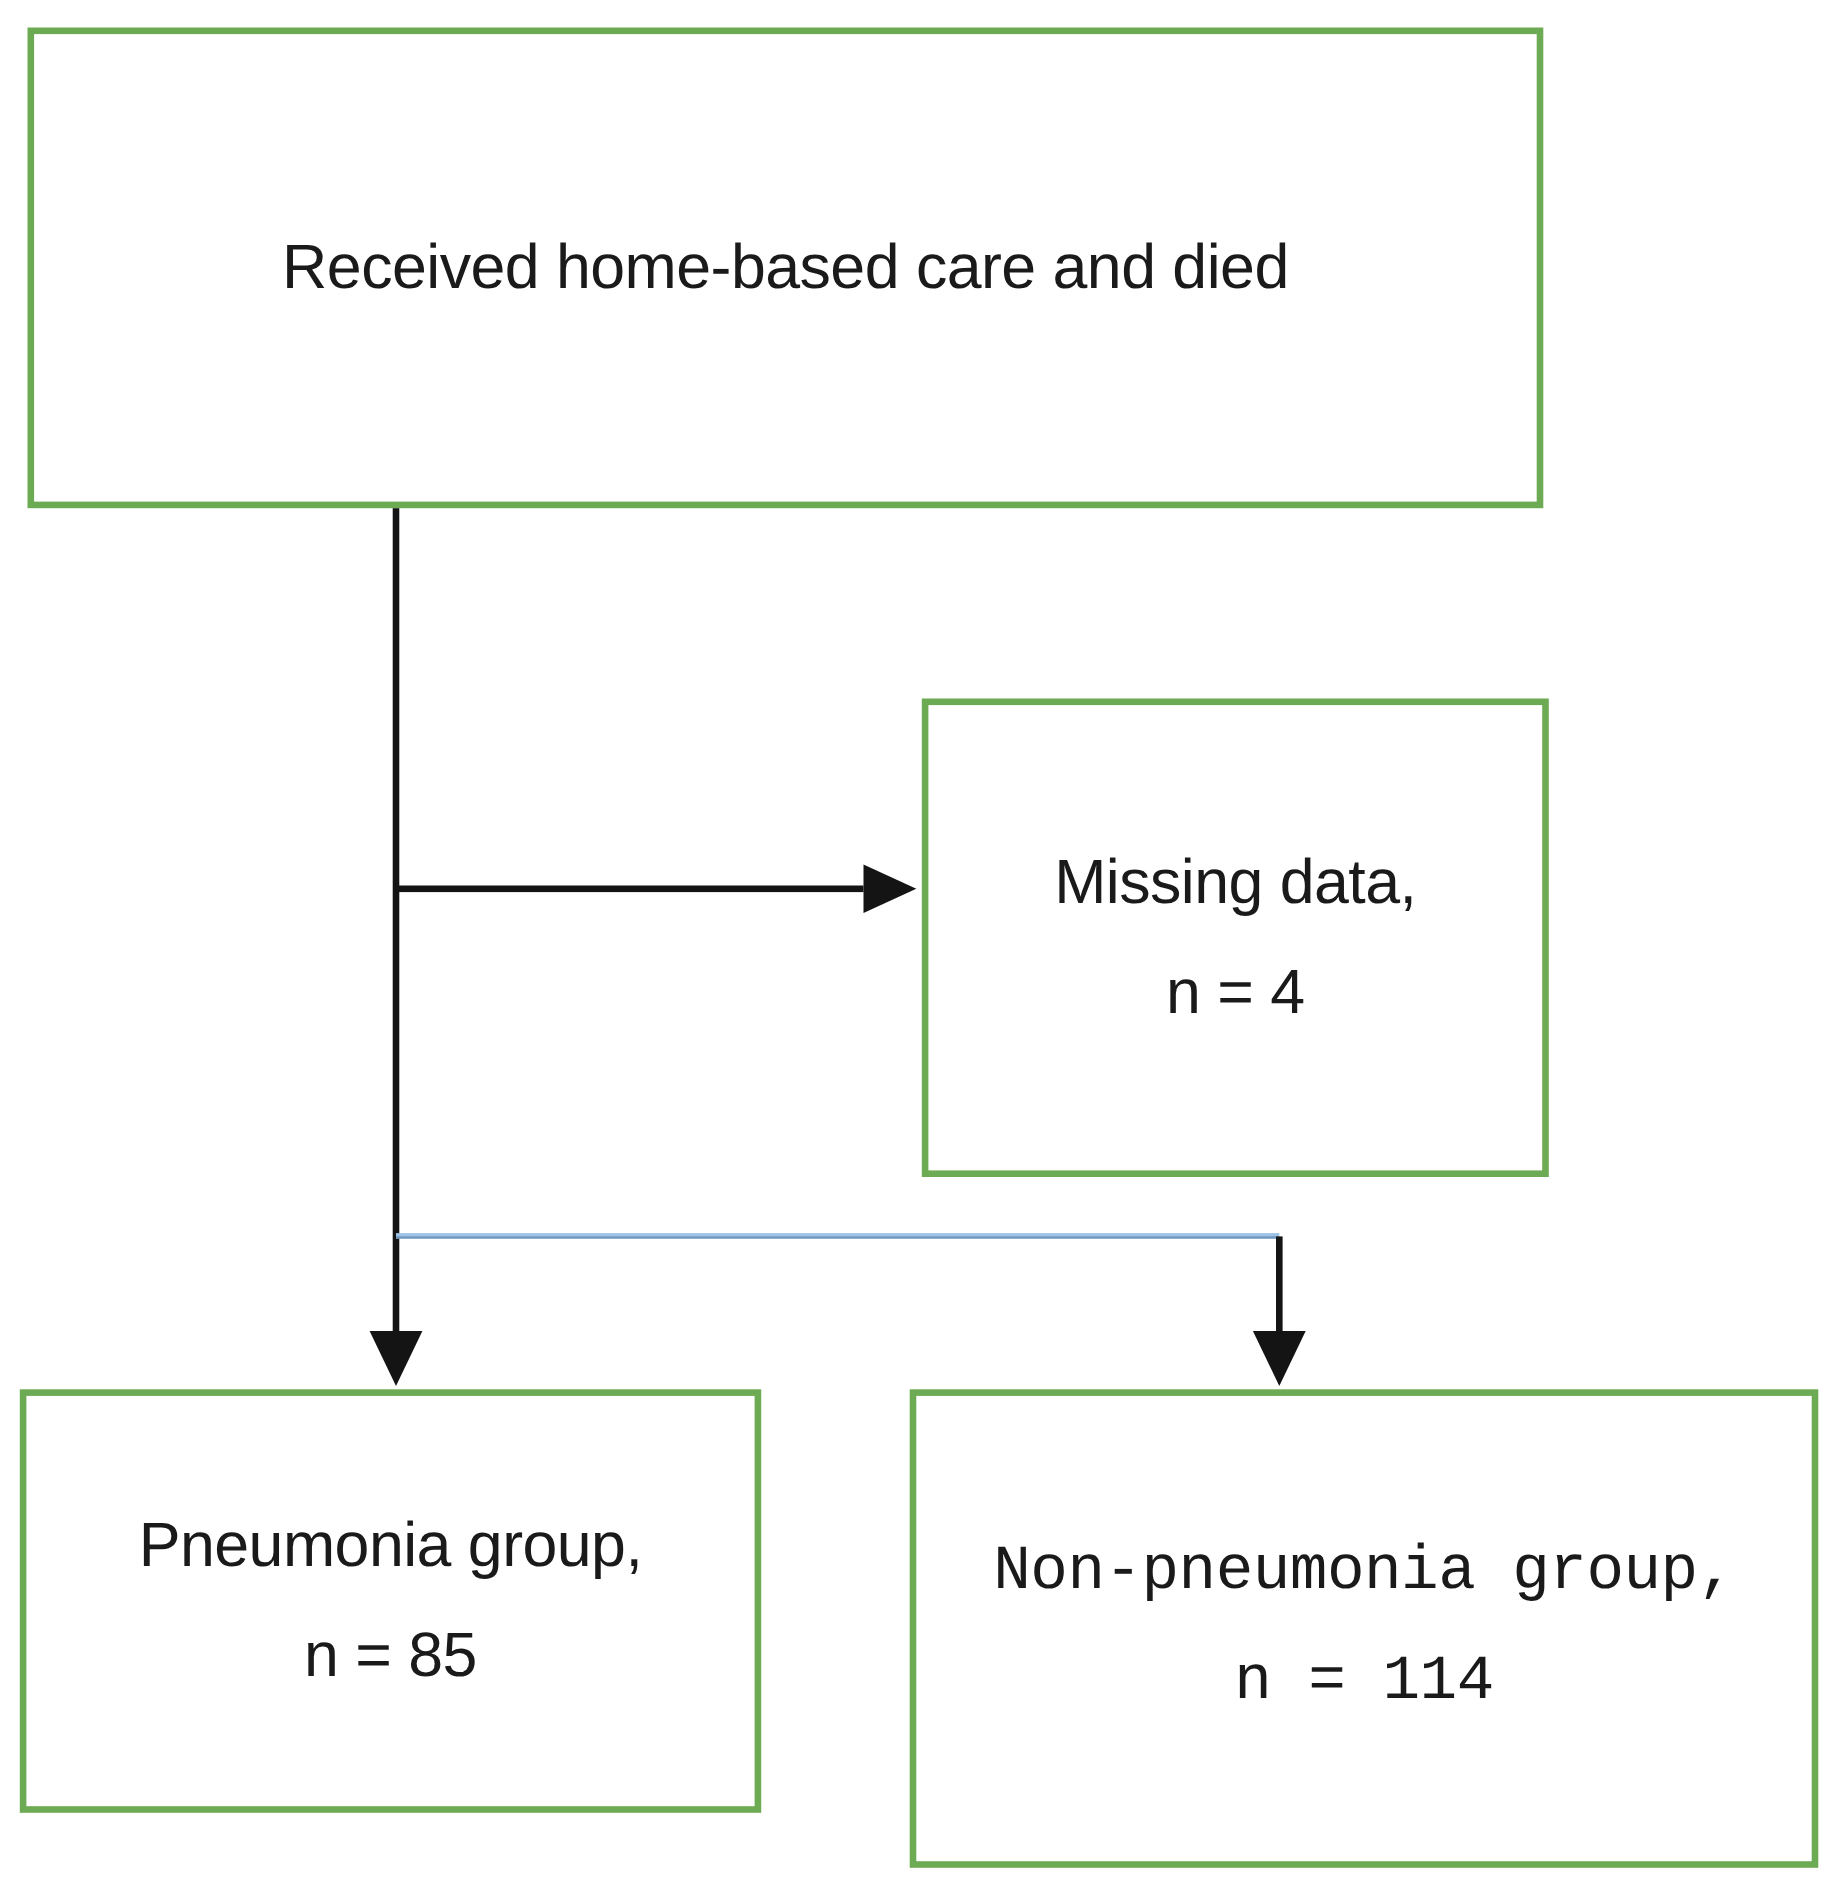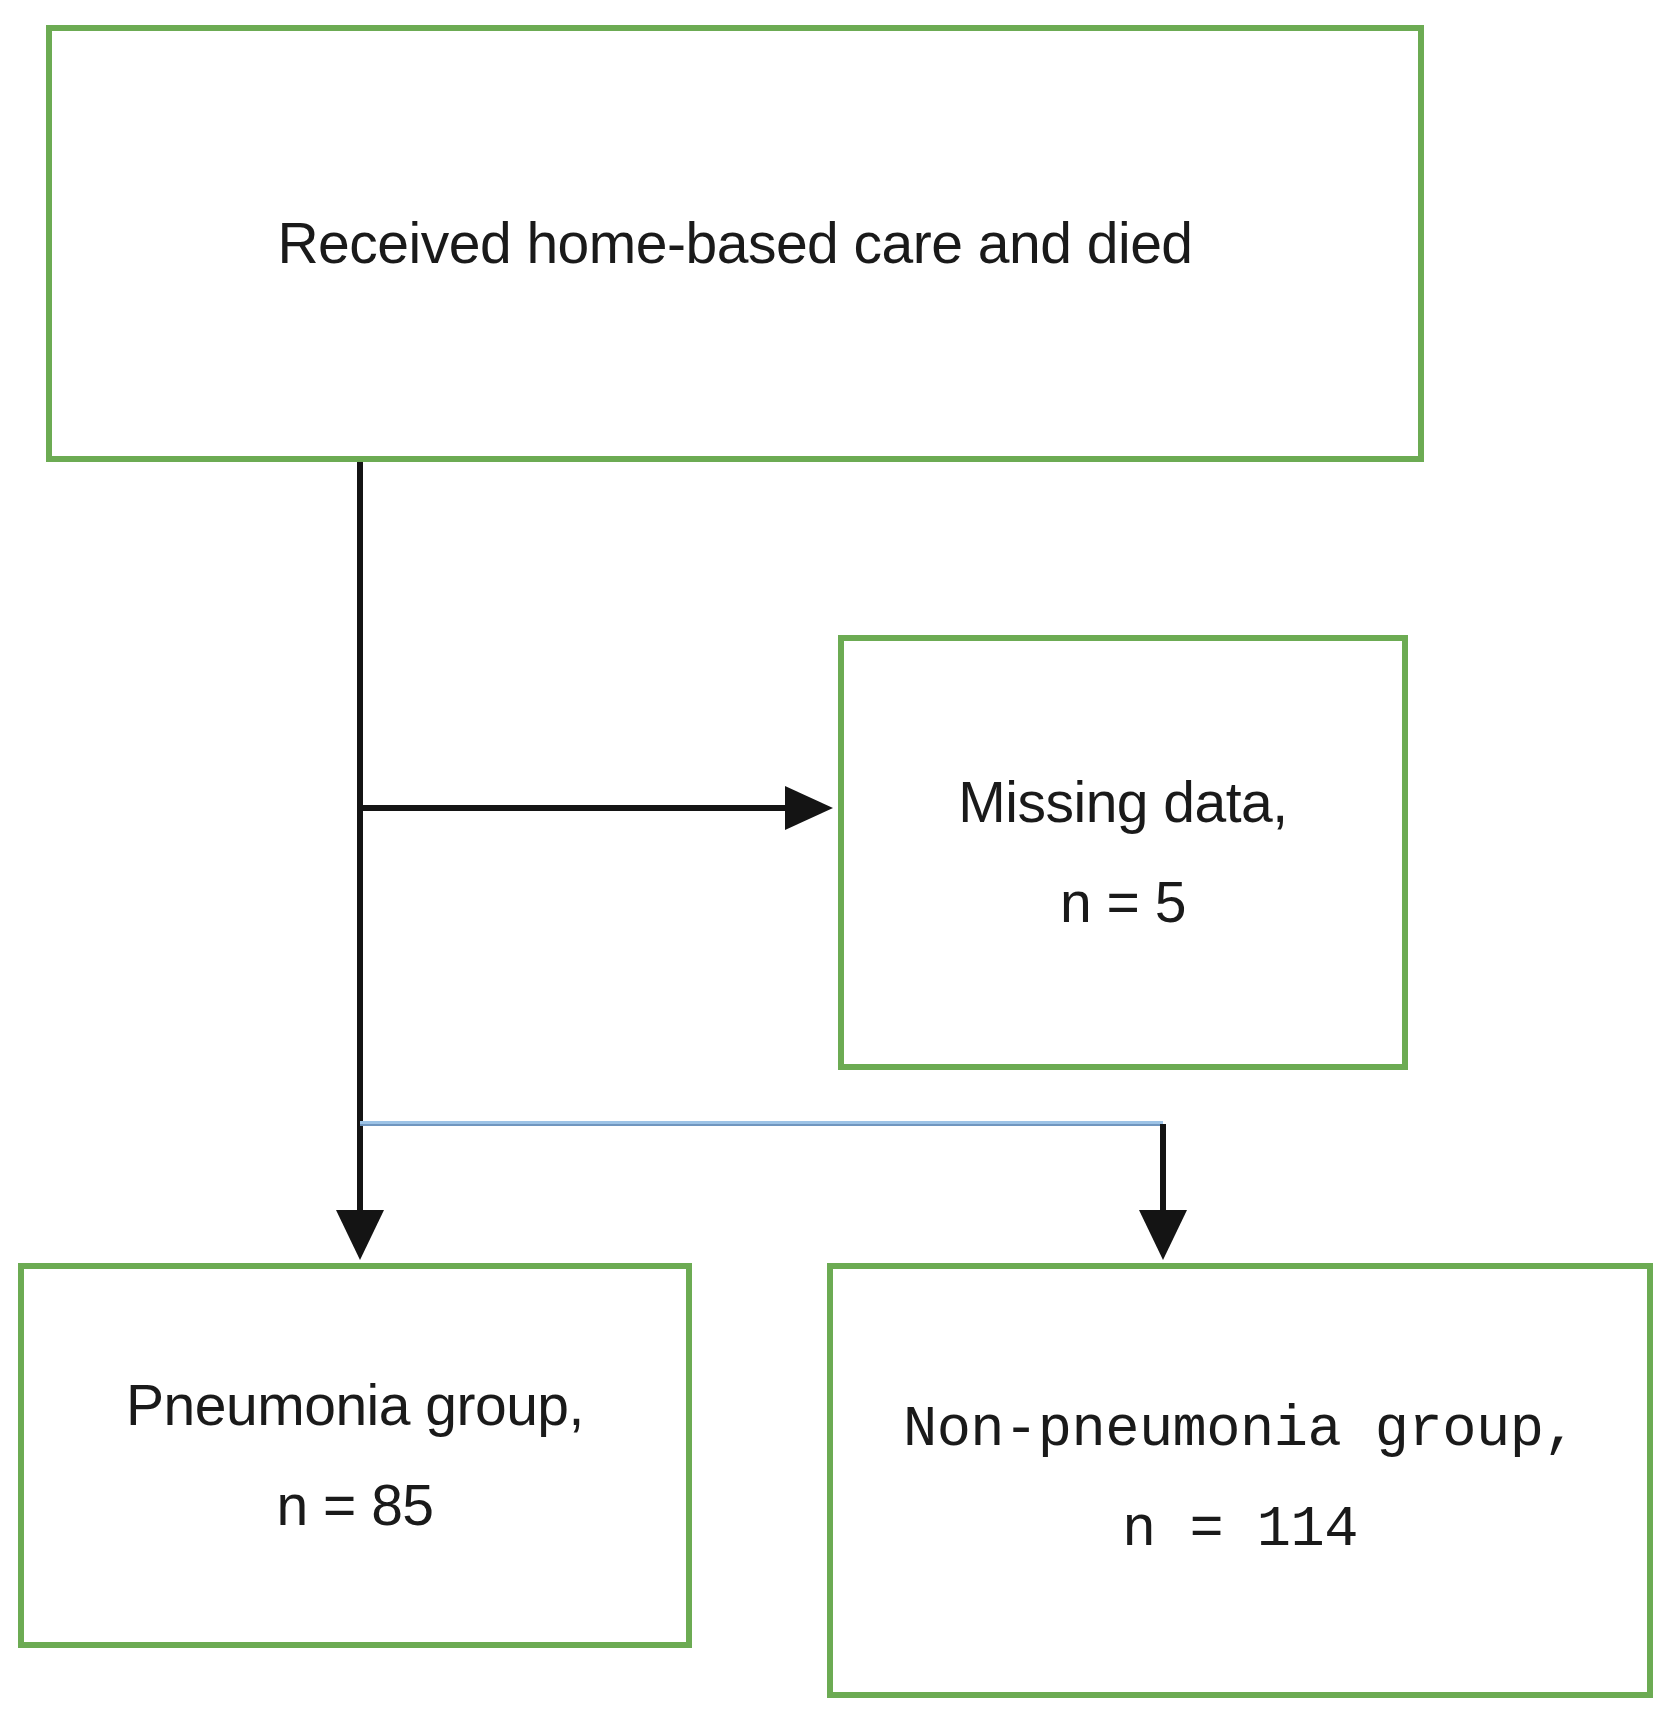--- a/index.html
+++ b/index.html
@@ -28,21 +28,21 @@
     flex-direction: column;
     align-items: center;
     justify-content: center;
     text-align: center;
     font-size: 57px;
     line-height: 1.75;
     letter-spacing: -0.5px;
   }
   .node p { margin: 0; white-space: nowrap; }
 
-  #source-node       { left: 25px;  top: 25px;   width: 1378px; height: 437px; margin-left: 21px; }
+  #source-node       { left: 25px;  top: 25px;   width: 1378px; height: 437px; }
   #missing-node      { left: 838px; top: 635px;  width: 570px;  height: 435px; }
   #pneumonia-node    { left: 18px;  top: 1263px; width: 674px;  height: 385px; }
   #nonpneumonia-node { left: 827px; top: 1263px; width: 826px;  height: 435px; font-family: Liberation Mono, monospace; }
 
   .line { position: absolute; background: var(--line); }
   .vline-main  { left: 357px;  top: 462px;  width: 6px;   height: 748px; }
   .hline-side  { left: 360px;  top: 805px;  width: 425px; height: 6px; }
   .vline-right { left: 1160px; top: 1124px; width: 6px;   height: 86px; }
 
   .connector-line {
@@ -81,21 +81,21 @@
   <div class="node" id="source-node">
     <p>Received home-based care and died</p>
   </div>
 
   <div class="line vline-main"></div>
   <div class="line hline-side"></div>
   <div class="arrowhead arrow-right-side"></div>
 
   <div class="node" id="missing-node">
     <p>Missing data,</p>
-    <p>n = 5</p>
+    <p>n = 4</p>
   </div>
 
   <div class="connector-line"></div>
   <div class="line vline-right"></div>
   <div class="arrowhead arrow-down-left"></div>
   <div class="arrowhead arrow-down-right"></div>
 
   <div class="node" id="pneumonia-node">
     <p>Pneumonia group,</p>
     <p>n = 85</p>

